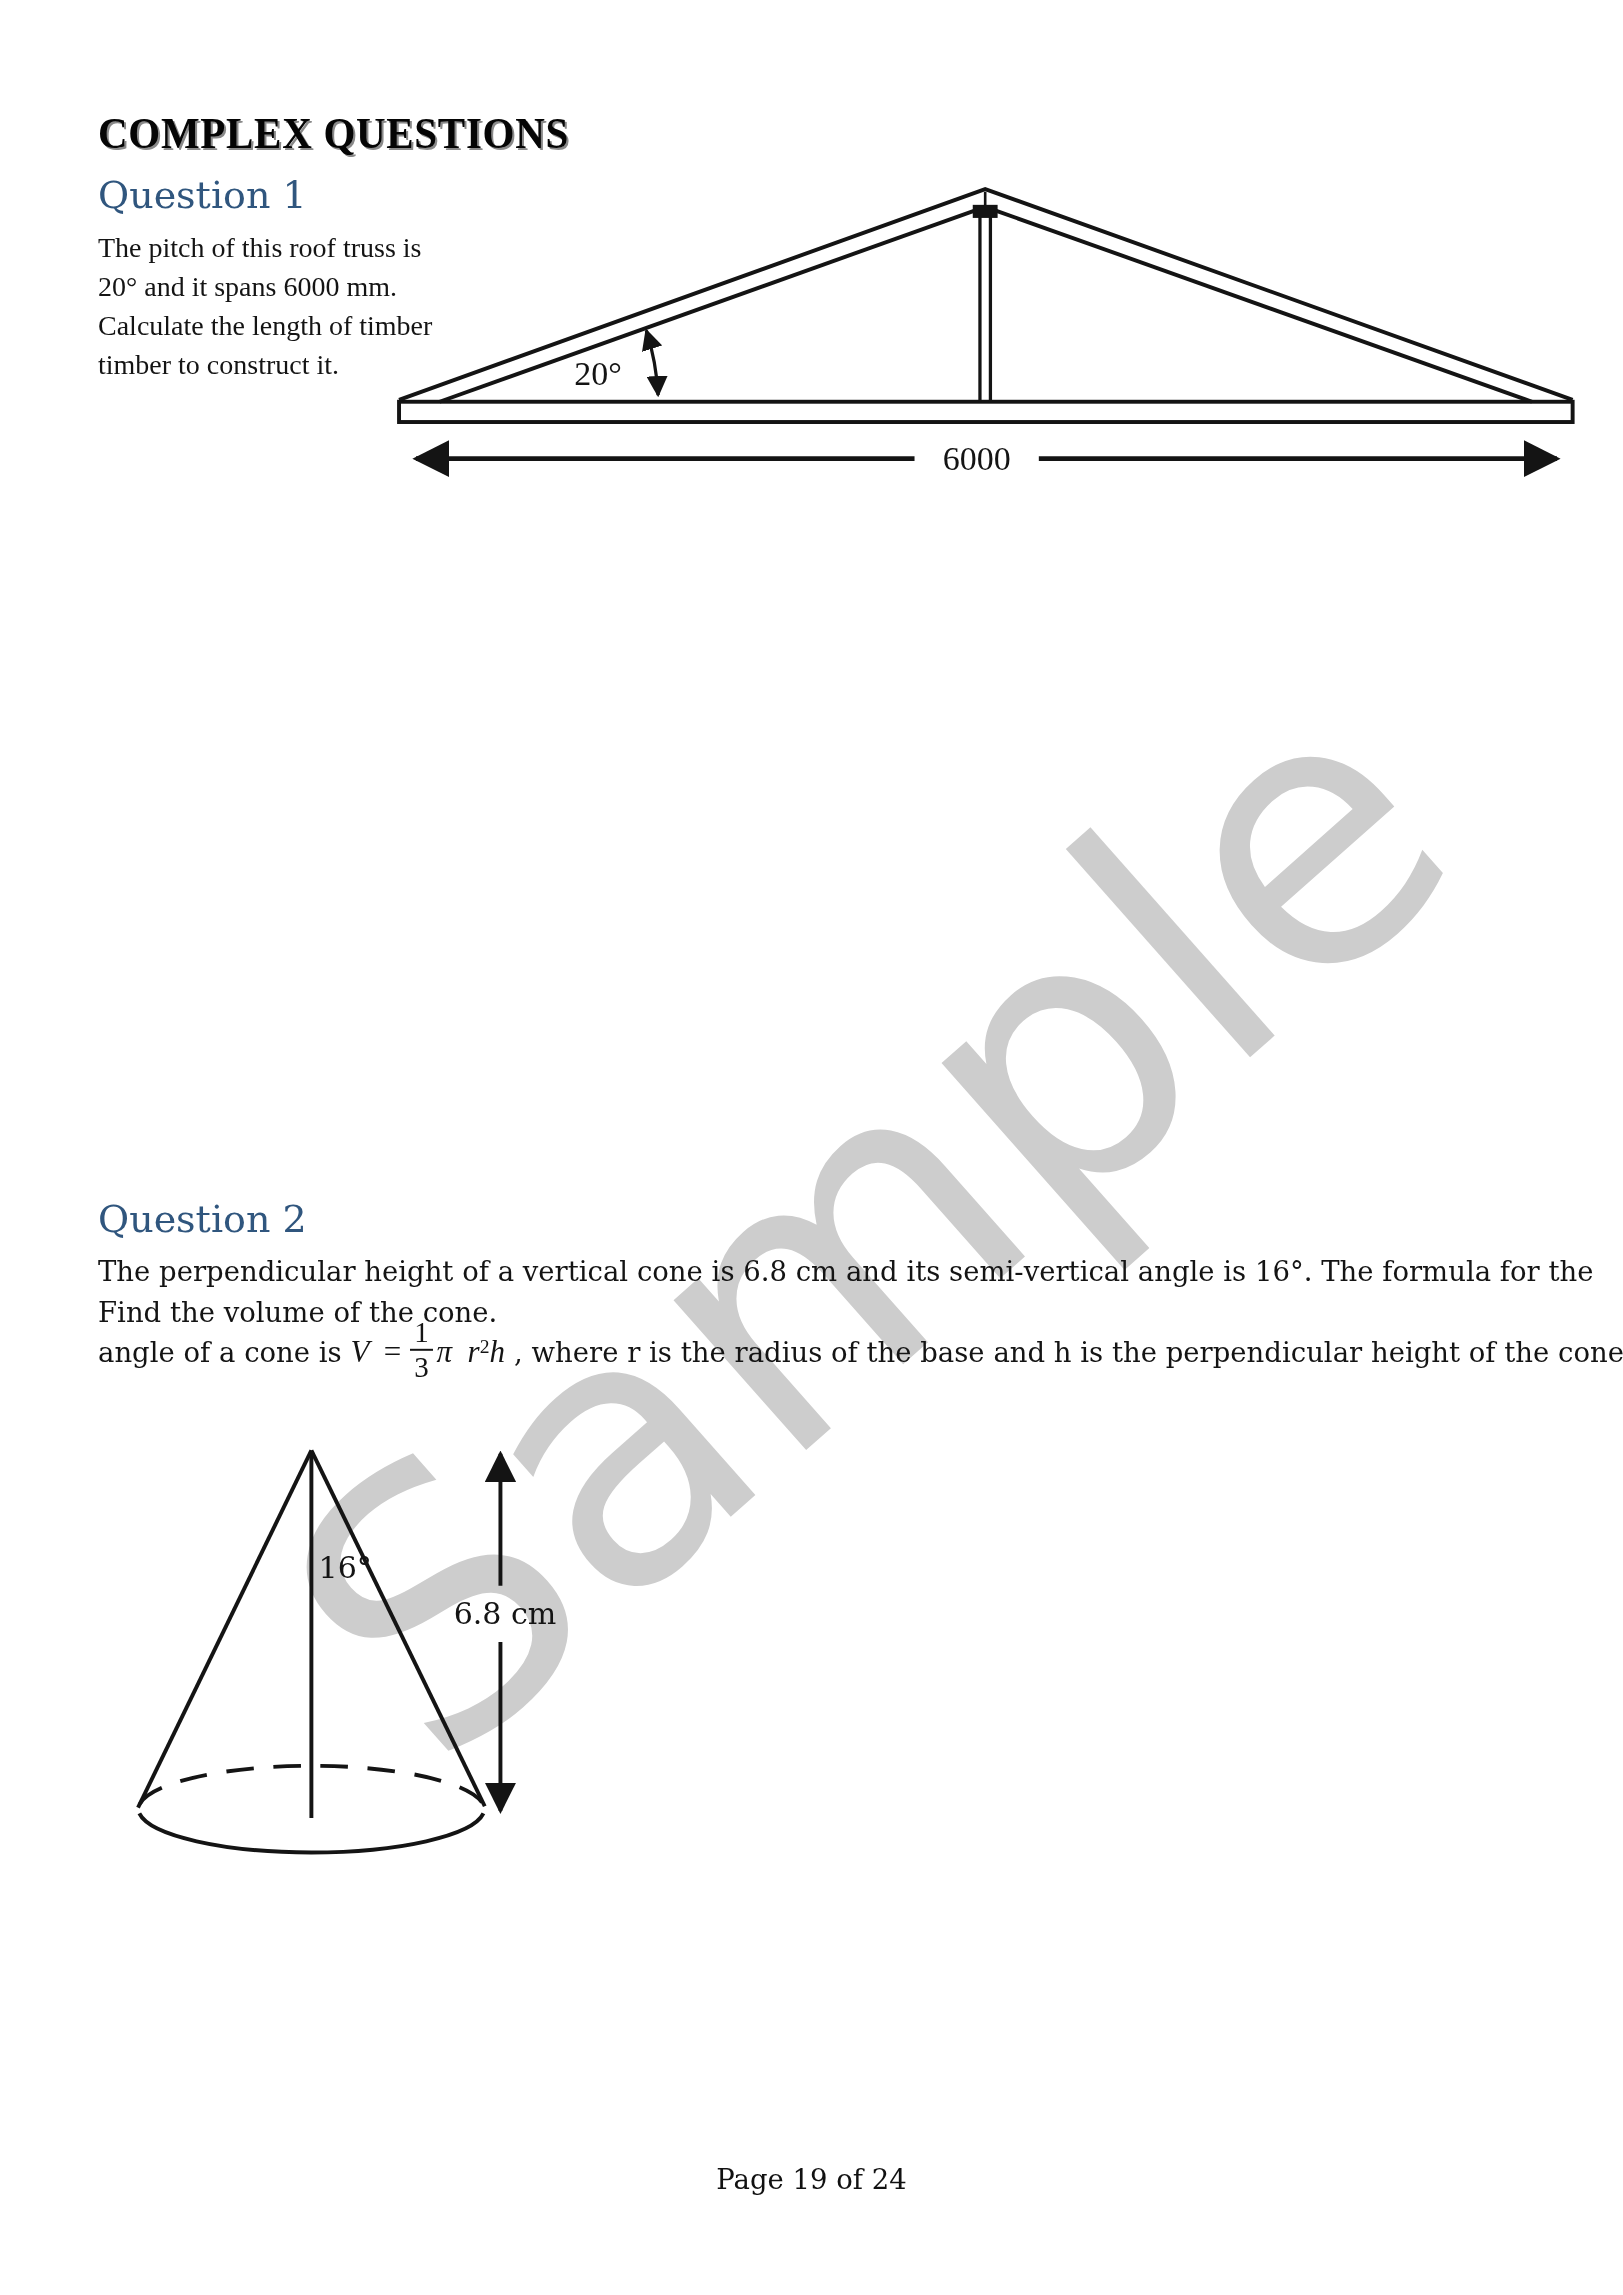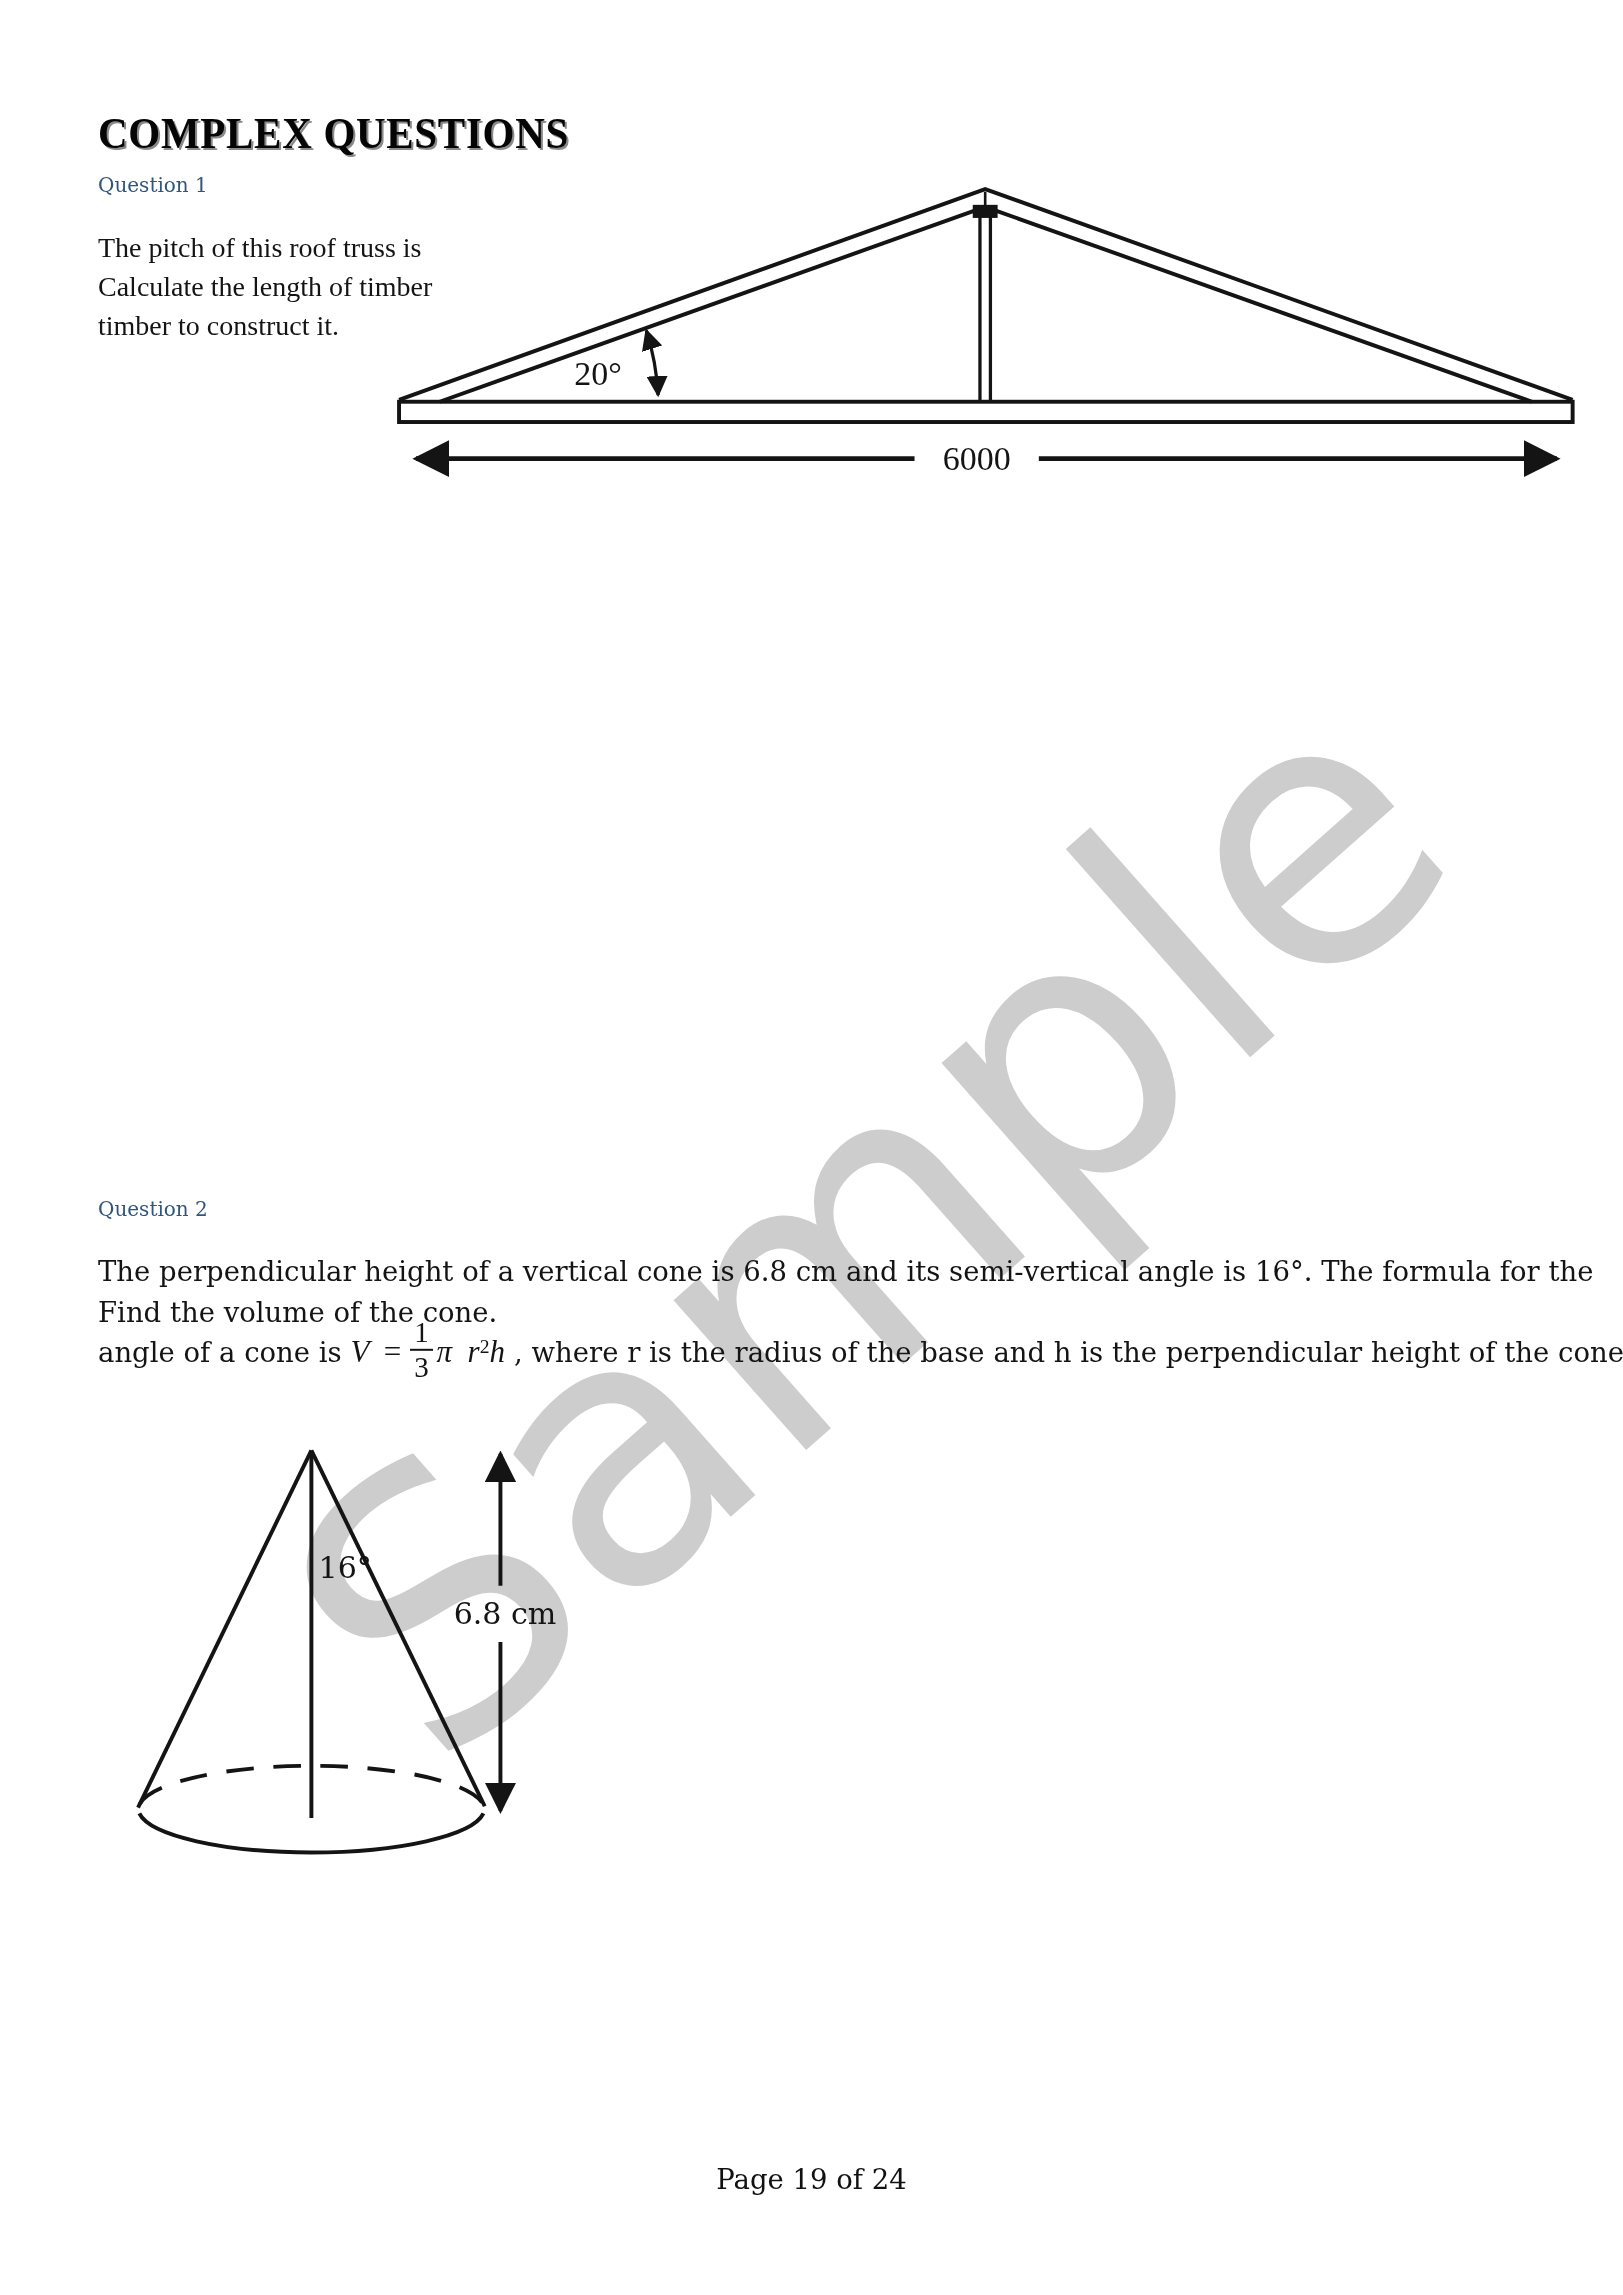--- a/index.html
+++ b/index.html
@@ -16,21 +16,21 @@
   .content{position:relative;z-index:2;}
   #page-title{
     left:98px;top:107px;
     font-family:"Liberation Serif",serif;font-weight:bold;
     font-size:41px;letter-spacing:0.7px;color:#050505;
     text-shadow:2px 2px 0 #8a8a8a;
     transform:scaleY(1.08);transform-origin:left top;white-space:nowrap;
   }
   .q-heading{
     font-family:"DejaVu Serif",serif;
-    font-size:20px;color:#30567E;white-space:nowrap;
+    font-size:38px;color:#30567E;white-space:nowrap;
   }
   #q1-heading{left:98px;top:173px;}
   #q2-heading{left:98px;top:1197px;}
   #q1-para{
     left:98px;top:228px;width:432px;
     font-family:"Liberation Serif",serif;font-size:28px;line-height:39px;
     white-space:nowrap;
   }
   .q2-line{
     left:98px;
@@ -62,20 +62,21 @@
 
 <div id="watermark">Sample</div>
 
 <div class="content">
   <div id="page-title" class="abs">COMPLEX QUESTIONS</div>
 
   <div id="q1-heading" class="abs q-heading">Question 1</div>
 
   <div id="q1-para" class="abs">
     <div>The pitch of this roof truss is</div>
+    <div>20° and it spans 6000 mm.</div>
     <div>Calculate the length of timber</div>
     <div>timber to construct it.</div>
   </div>
 
   <div id="q2-heading" class="abs q-heading">Question 2</div>
 
   <div id="q2-line1" class="abs q2-line">The perpendicular height of a vertical cone is 6.8 cm and its semi-vertical angle is 16°. The formula for the</div>
 
   <div id="q2-line2" class="abs q2-line">
     <span>angle of a cone is</span>

